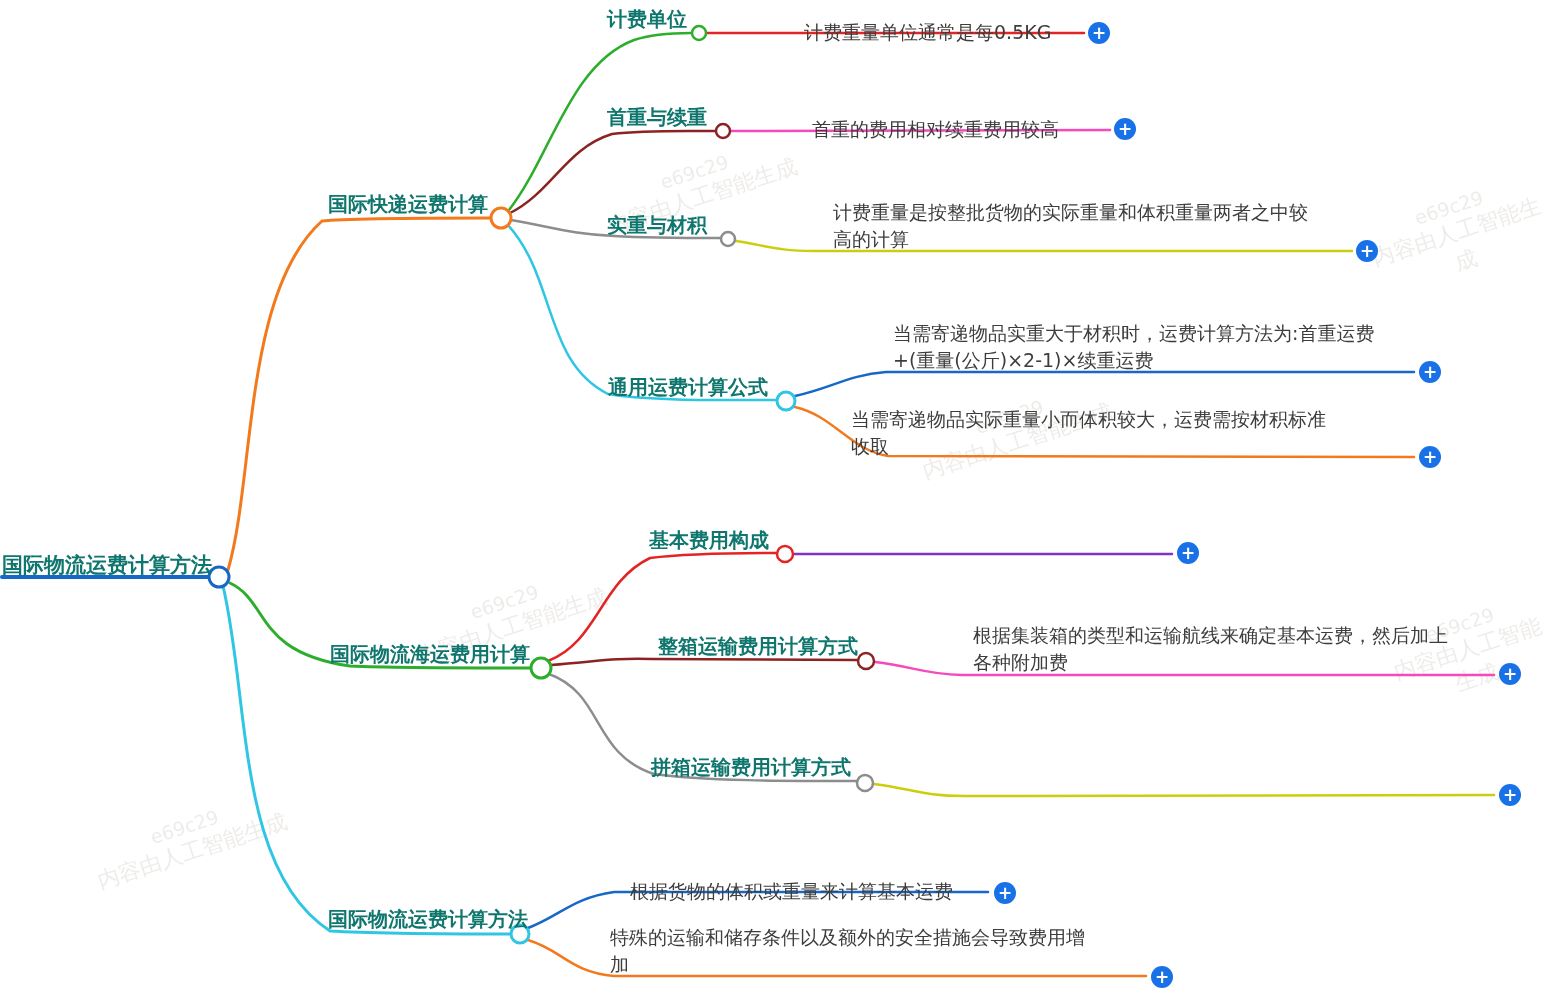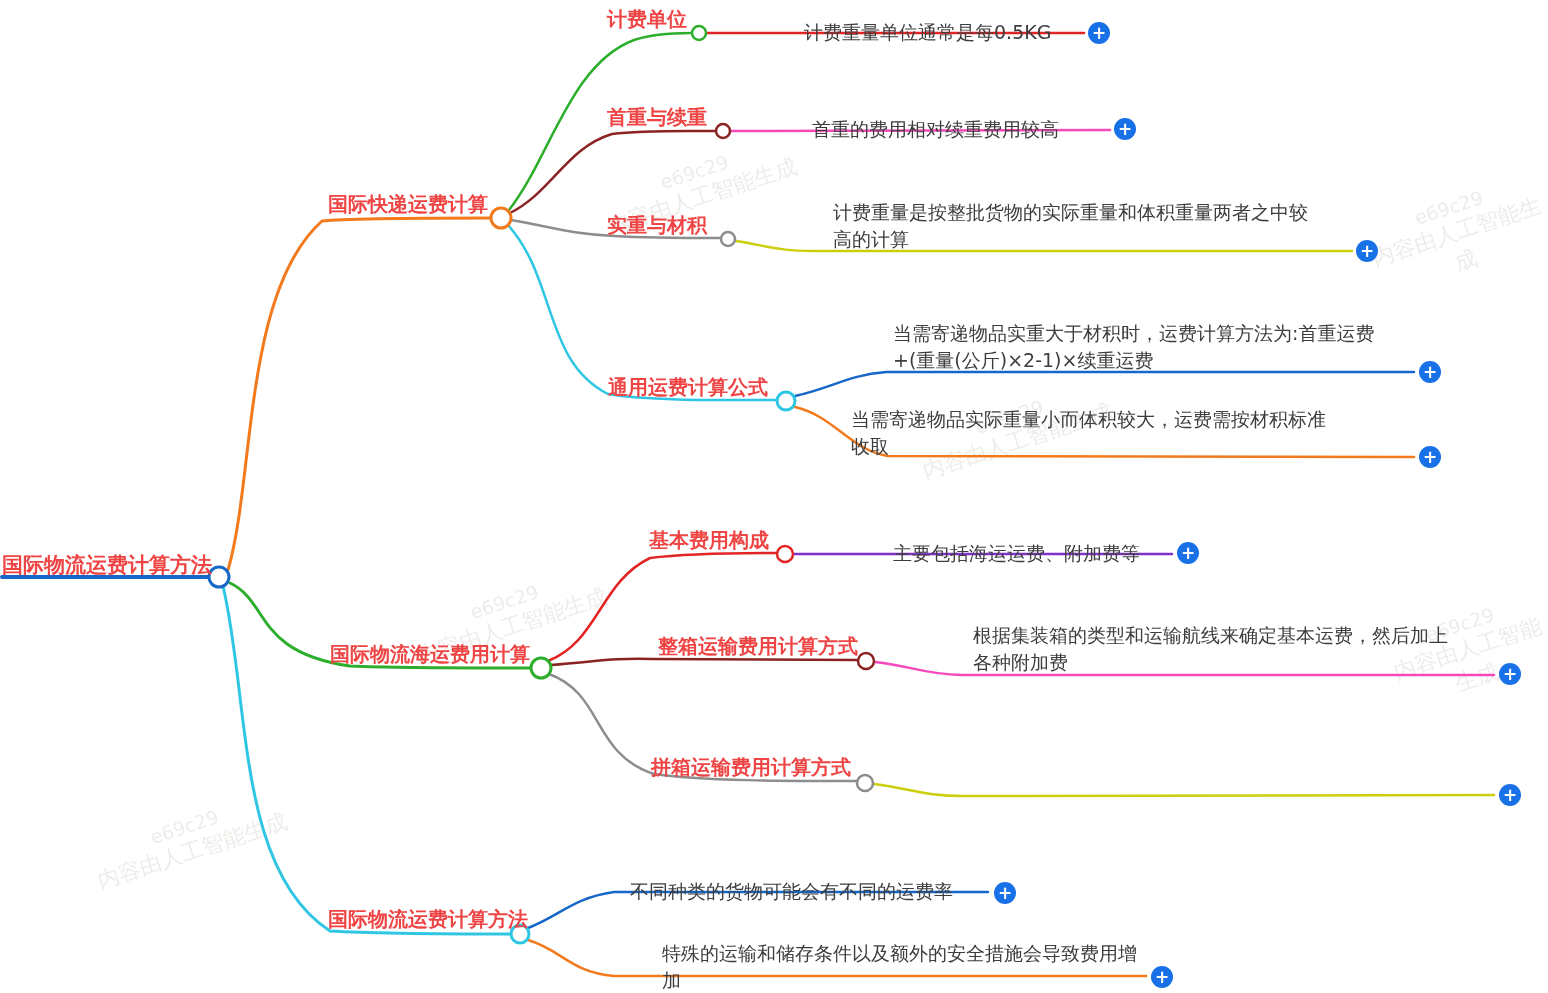--- a/index.html
+++ b/index.html
@@ -6,21 +6,21 @@
   .stage{position:relative;width:1548px;height:993px;background:#ffffff;overflow:hidden;
          font-family:"DejaVu Sans","Liberation Sans",sans-serif;}
   svg.wires{position:absolute;left:0;top:0;z-index:1;}
   svg.wires path{fill:none;stroke-linecap:round;}
   svg.wires circle{fill:#ffffff;}
   .c-blue{stroke:#1667c8}.c-orange{stroke:#f27a1d}.c-green{stroke:#2cae2c}
   .c-cyan{stroke:#2fc6e4}.c-red{stroke:#e32424}.c-maroon{stroke:#8c2323}
   .c-gray{stroke:#8d8d8d}.c-pink{stroke:#f649bb}.c-yellow{stroke:#ccce0c}
   .c-purple{stroke:#7f33c9}
   .w4{stroke-width:4}.w3{stroke-width:3}.w25{stroke-width:2.5}
-  .lbl{position:absolute;z-index:3;font-weight:bold;color:#ef4444;font-size:20px;
+  .lbl{position:absolute;z-index:3;font-weight:bold;color:#0f766e;font-size:20px;
        white-space:nowrap;cursor:pointer;}
   .lbl.root{font-size:21px;}
   .leaf{position:absolute;z-index:3;font-size:19px;color:#3d3d3d;line-height:27px;cursor:pointer;}
   .nowrap{white-space:nowrap;margin-top:12px;}
   .plus{position:absolute;z-index:4;width:22px;height:22px;border-radius:50%;
         background:#1971e8;color:#fff;display:flex;align-items:center;justify-content:center;
         font-size:17px;font-weight:bold;line-height:1;cursor:pointer;user-select:none;}
   .wm{position:absolute;z-index:0;transform:rotate(-18deg);text-align:center;
       color:rgba(178,168,156,0.22);pointer-events:none;}
   .wm .c{font-size:19px;display:block;}
@@ -109,24 +109,23 @@
 
   <div class="lbl" style="left:649px;top:527px;">基本费用构成</div>
   <div class="lbl" style="left:649px;top:633px;margin-left:9px;">整箱运输费用计算方式</div>
   <div class="lbl" style="left:651px;top:754px;">拼箱运输费用计算方式</div>
 
   <div class="leaf nowrap" style="left:804px;top:7px;">计费重量单位通常是每0.5KG</div>
   <div class="leaf" style="left:833px;top:199px;width:484px;">计费重量是按整批货物的实际重量和体积重量两者之中较高的计算</div>
   <div class="leaf nowrap" style="left:812px;top:104px;">首重的费用相对续重费用较高</div>
   <div class="leaf" style="left:893px;top:320px;width:484px;">当需寄递物品实重大于材积时，运费计算方法为:首重运费+(重量(公斤)×2-1)×续重运费</div>
   <div class="leaf" style="left:851px;top:406px;width:484px;">当需寄递物品实际重量小而体积较大，运费需按材积标准收取</div>
-  <div class="leaf nowrap" style="left:893px;top:528px;">主要包括海运运费、附加费等</div>
   <div class="leaf" style="left:973px;top:622px;width:484px;">根据集装箱的类型和运输航线来确定基本运费，然后加上各种附加费</div>
-  <div class="leaf nowrap" style="left:630px;top:866px;">不同种类的货物可能会有不同的运费率</div>
-  <div class="leaf" style="left:662px;top:924px;width:484px;margin-top:16px;">特殊的运输和储存条件以及额外的安全措施会导致费用增加</div>
+  <div class="leaf nowrap" style="left:630px;top:866px;">根据货物的体积或重量来计算基本运费</div>
+  <div class="leaf" style="left:610px;top:924px;width:484px;">特殊的运输和储存条件以及额外的安全措施会导致费用增加</div>
 
   <div class="plus" style="left:1088px;top:22px;">+</div>
   <div class="plus" style="left:1114px;top:118px;">+</div>
   <div class="plus" style="left:1356px;top:240px;">+</div>
   <div class="plus" style="left:1419px;top:361px;">+</div>
   <div class="plus" style="left:1419px;top:446px;">+</div>
   <div class="plus" style="left:1177px;top:542px;">+</div>
   <div class="plus" style="left:1499px;top:663px;">+</div>
   <div class="plus" style="left:1499px;top:784px;">+</div>
   <div class="plus" style="left:994px;top:882px;">+</div>

